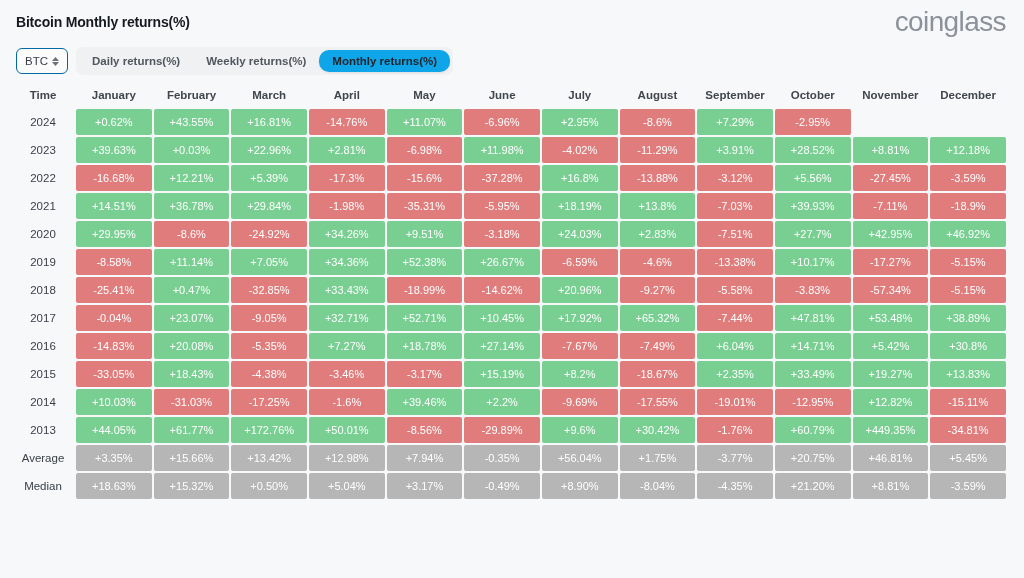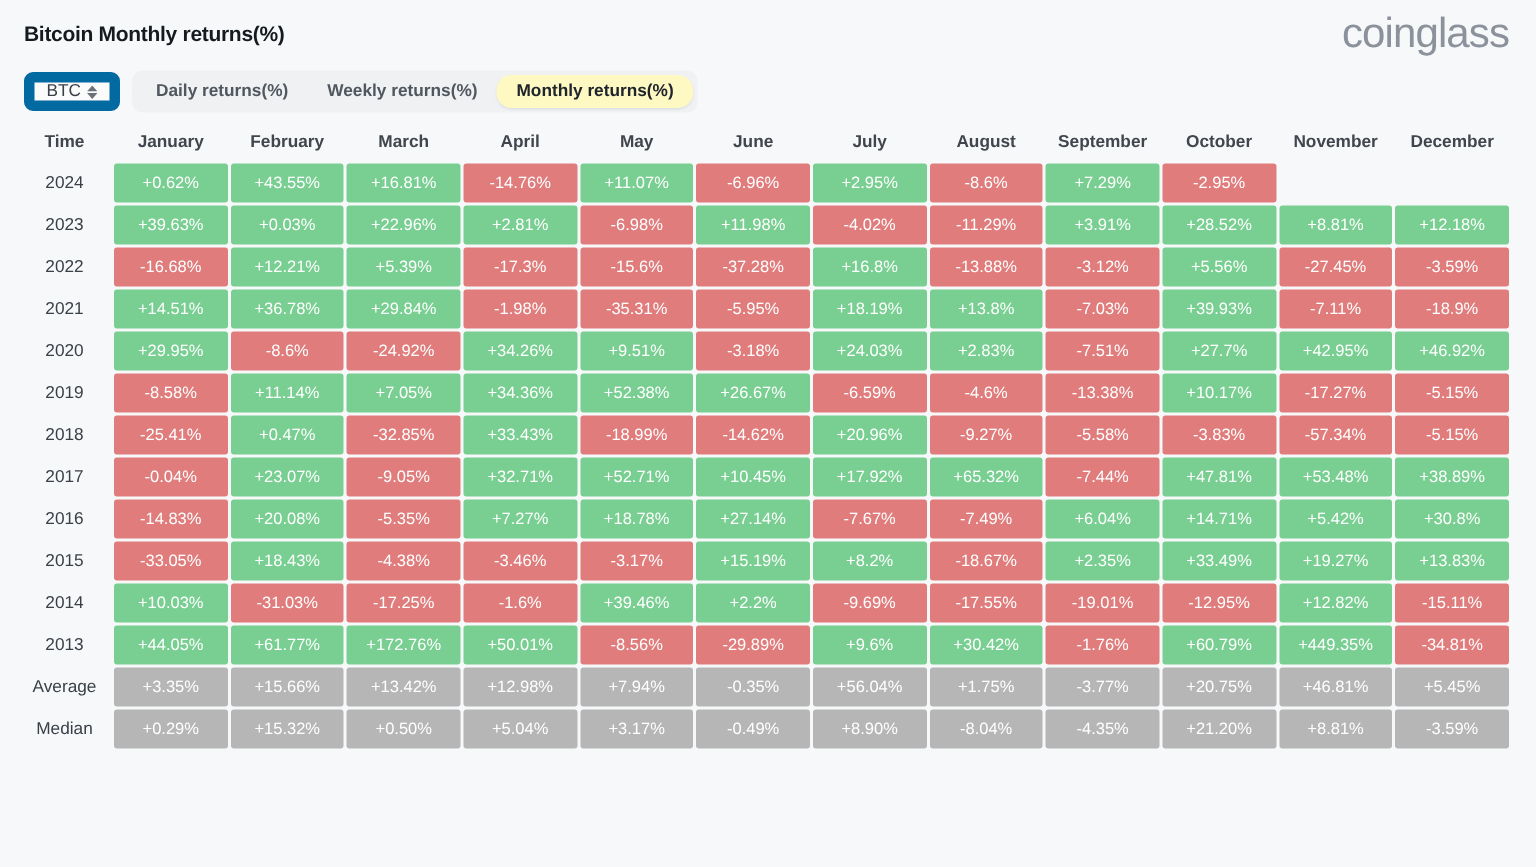--- a/index.html
+++ b/index.html
@@ -54,21 +54,21 @@
     padding: 0 16px;
     height: 34px;
     box-sizing: border-box;
   }
   .symbol-select {
     display: flex;
     align-items: center;
     gap: 4px;
     height: 26px;
     padding: 0 8px;
-    border: 7px solid #0369a1;
+    border: 1px solid #0369a1;
     border-radius: 6px;
     background: #fbfbfc;
     font-size: 11.5px;
     color: #3a4048;
     cursor: pointer;
     box-sizing: border-box;
   }
   .chevrons {
     display: inline-flex;
     flex-direction: column;
@@ -91,21 +91,21 @@
     color: #51575f;
     padding: 0 13px;
     height: 22px;
     line-height: 22px;
     border-radius: 5px;
     cursor: pointer;
     white-space: nowrap;
     font-weight: bold;
   }
   .tab.active {
-    background: #fef9c3;
+    background: #0ea5e9;
     color: #20252c;
     box-shadow: 0 1px 2px rgba(0,0,0,0.08);
     border-radius: 10px;
   }
 
   
   .table-wrap {
     padding: 4px 16px 0 10px;
     box-sizing: border-box;
   }
@@ -387,21 +387,21 @@
             <td class="cell stat">-0.35%</td>
             <td class="cell stat">+56.04%</td>
             <td class="cell stat">+1.75%</td>
             <td class="cell stat">-3.77%</td>
             <td class="cell stat">+20.75%</td>
             <td class="cell stat">+46.81%</td>
             <td class="cell stat">+5.45%</td>
           </tr>
           <tr class="stat-row">
             <td class="row-label">Median</td>
-            <td class="cell stat">+0.29%</td>
+            <td class="cell stat">+18.63%</td>
             <td class="cell stat">+15.32%</td>
             <td class="cell stat">+0.50%</td>
             <td class="cell stat">+5.04%</td>
             <td class="cell stat">+3.17%</td>
             <td class="cell stat">-0.49%</td>
             <td class="cell stat">+8.90%</td>
             <td class="cell stat">-8.04%</td>
             <td class="cell stat">-4.35%</td>
             <td class="cell stat">+21.20%</td>
             <td class="cell stat">+8.81%</td>

